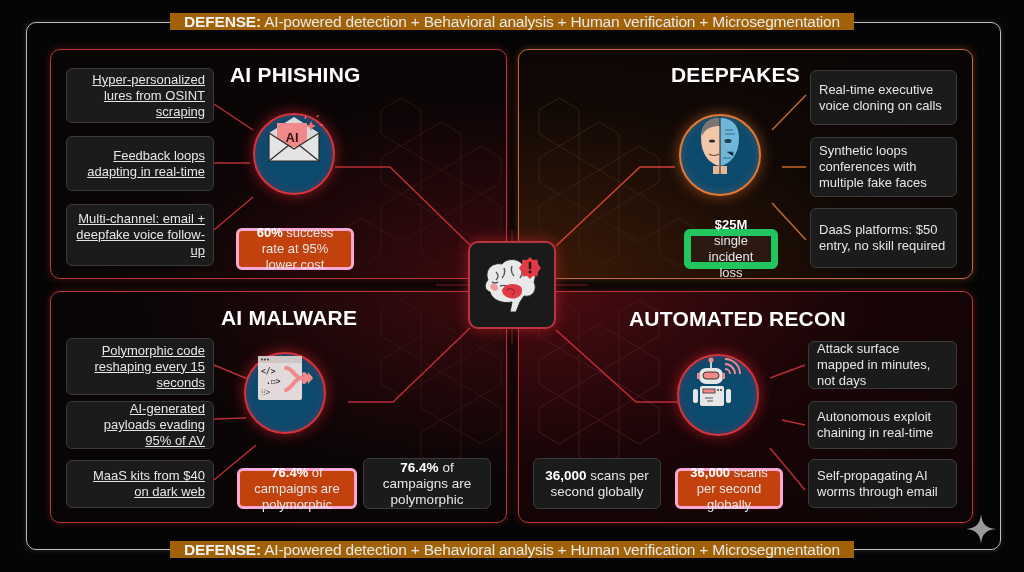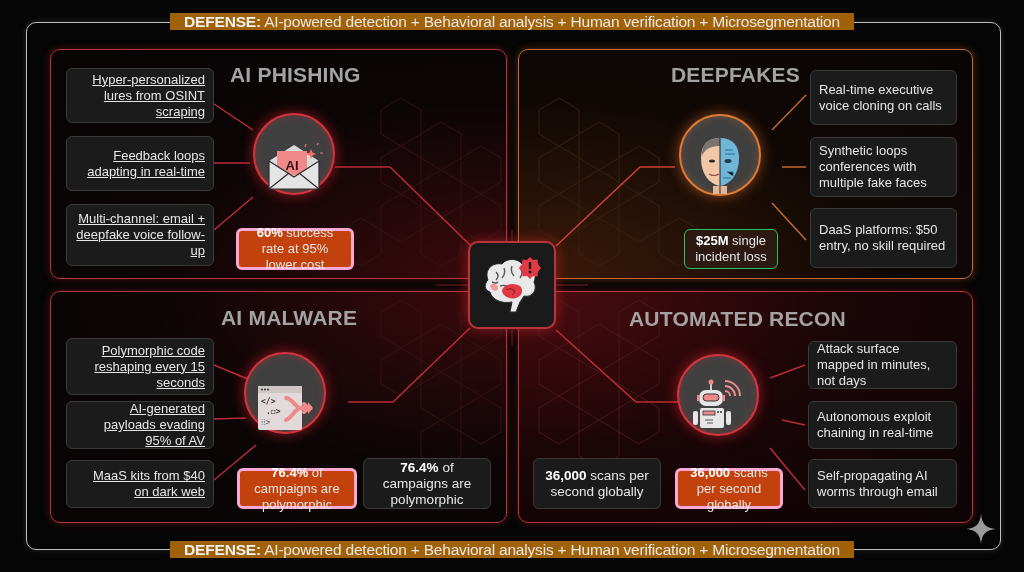--- a/index.html
+++ b/index.html
@@ -23,43 +23,43 @@
 
   .quad {
     position: absolute; border-radius: 10px; overflow: hidden;
   }
   .quad.phish { left: 50px; top: 49px; width: 457px; height: 230px; border: 1.5px solid #b8353b; background: radial-gradient(ellipse at 95% 100%, #3a0a0d 0%, #0b0506 55%, #080404 100%); box-shadow: 0 0 8px rgba(200,40,50,0.35); }
   .quad.deep { left: 518px; top: 49px; width: 455px; height: 230px; border: 1.5px solid #c46a3a; background: radial-gradient(ellipse at 5% 100%, #3b1a08 0%, #100805 55%, #080505 100%); box-shadow: 0 0 8px rgba(220,110,50,0.35); }
   .quad.mal { left: 50px; top: 291px; width: 457px; height: 232px; border: 1.5px solid #b8353b; background: radial-gradient(ellipse at 95% 0%, #3a0a0d 0%, #0b0506 55%, #080404 100%); box-shadow: 0 0 8px rgba(200,40,50,0.35); }
   .quad.recon { left: 518px; top: 291px; width: 455px; height: 232px; border: 1.5px solid #b8353b; background: radial-gradient(ellipse at 5% 0%, #4a0c10 0%, #1a0507 50%, #0c0405 100%); box-shadow: 0 0 8px rgba(200,40,50,0.35); }
 
   .quad-title {
-    position: absolute; font-weight: 700; font-size: 21px; color: #a3a3a3; letter-spacing: 0.2px;
+    position: absolute; font-weight: 700; font-size: 21px; color: #ffffff; letter-spacing: 0.2px;
     font-family: "Liberation Sans", sans-serif;
   }
 
   .card {
     position: absolute; background: #1b1b1b; border: 1px solid #3a3a3a; border-radius: 6px;
     font-size: 13px; line-height: 16px; color: #e6e6e6; padding: 6px 8px;
     display: flex; flex-direction: column; justify-content: center;
   }
   .card.right { text-align: right; text-decoration: underline; }
   .card.left { text-align: left; }
   .stat {
     position: absolute; border-radius: 6px; font-size: 13px; line-height: 16px; color: #e6e6e6;
     text-align: center; padding: 5px 8px; display: flex; flex-direction: column; justify-content: center;
   }
   .stat b { font-weight: 700; color: #fff; }
   .stat.red { background: #c2410c; border: 3px solid #f9a8d4; }
-  .stat.brown { background: #2c1a12; border: 1px solid #22c55e; }
+  .stat.brown { background: #2c1a12; border: 7px solid #22c55e; }
   .stat.dark { background: #1b1b1b; border: 1px solid #3a3a3a; }
 
   .icon-circle {
     position: absolute; width: 82px; height: 82px; border-radius: 50%;
-    background: #404040; display: flex; align-items: flex-end; justify-content: center;
+    background: #0c4a6e; display: flex; align-items: flex-start; justify-content: center;
   }
   .icon-circle.red { border: 2.5px solid #d6333c; box-shadow: 0 0 14px rgba(230,40,50,0.6), inset 0 0 8px rgba(230,40,50,0.25); }
   .icon-circle.orange { border: 2.5px solid #e07a32; box-shadow: 0 0 14px rgba(230,120,50,0.55), inset 0 0 8px rgba(230,120,50,0.25); }
 
   svg.lines { position: absolute; left: 0; top: 0; width: 1024px; height: 572px; pointer-events: none; }
 
   .brain-box {
     position: absolute; left: 468px; top: 241px; width: 88px; height: 88px;
     background: #1a1a1a; border: 2px solid #b8353b; border-radius: 10px;
     box-shadow: 0 0 14px rgba(220,40,50,0.55);

